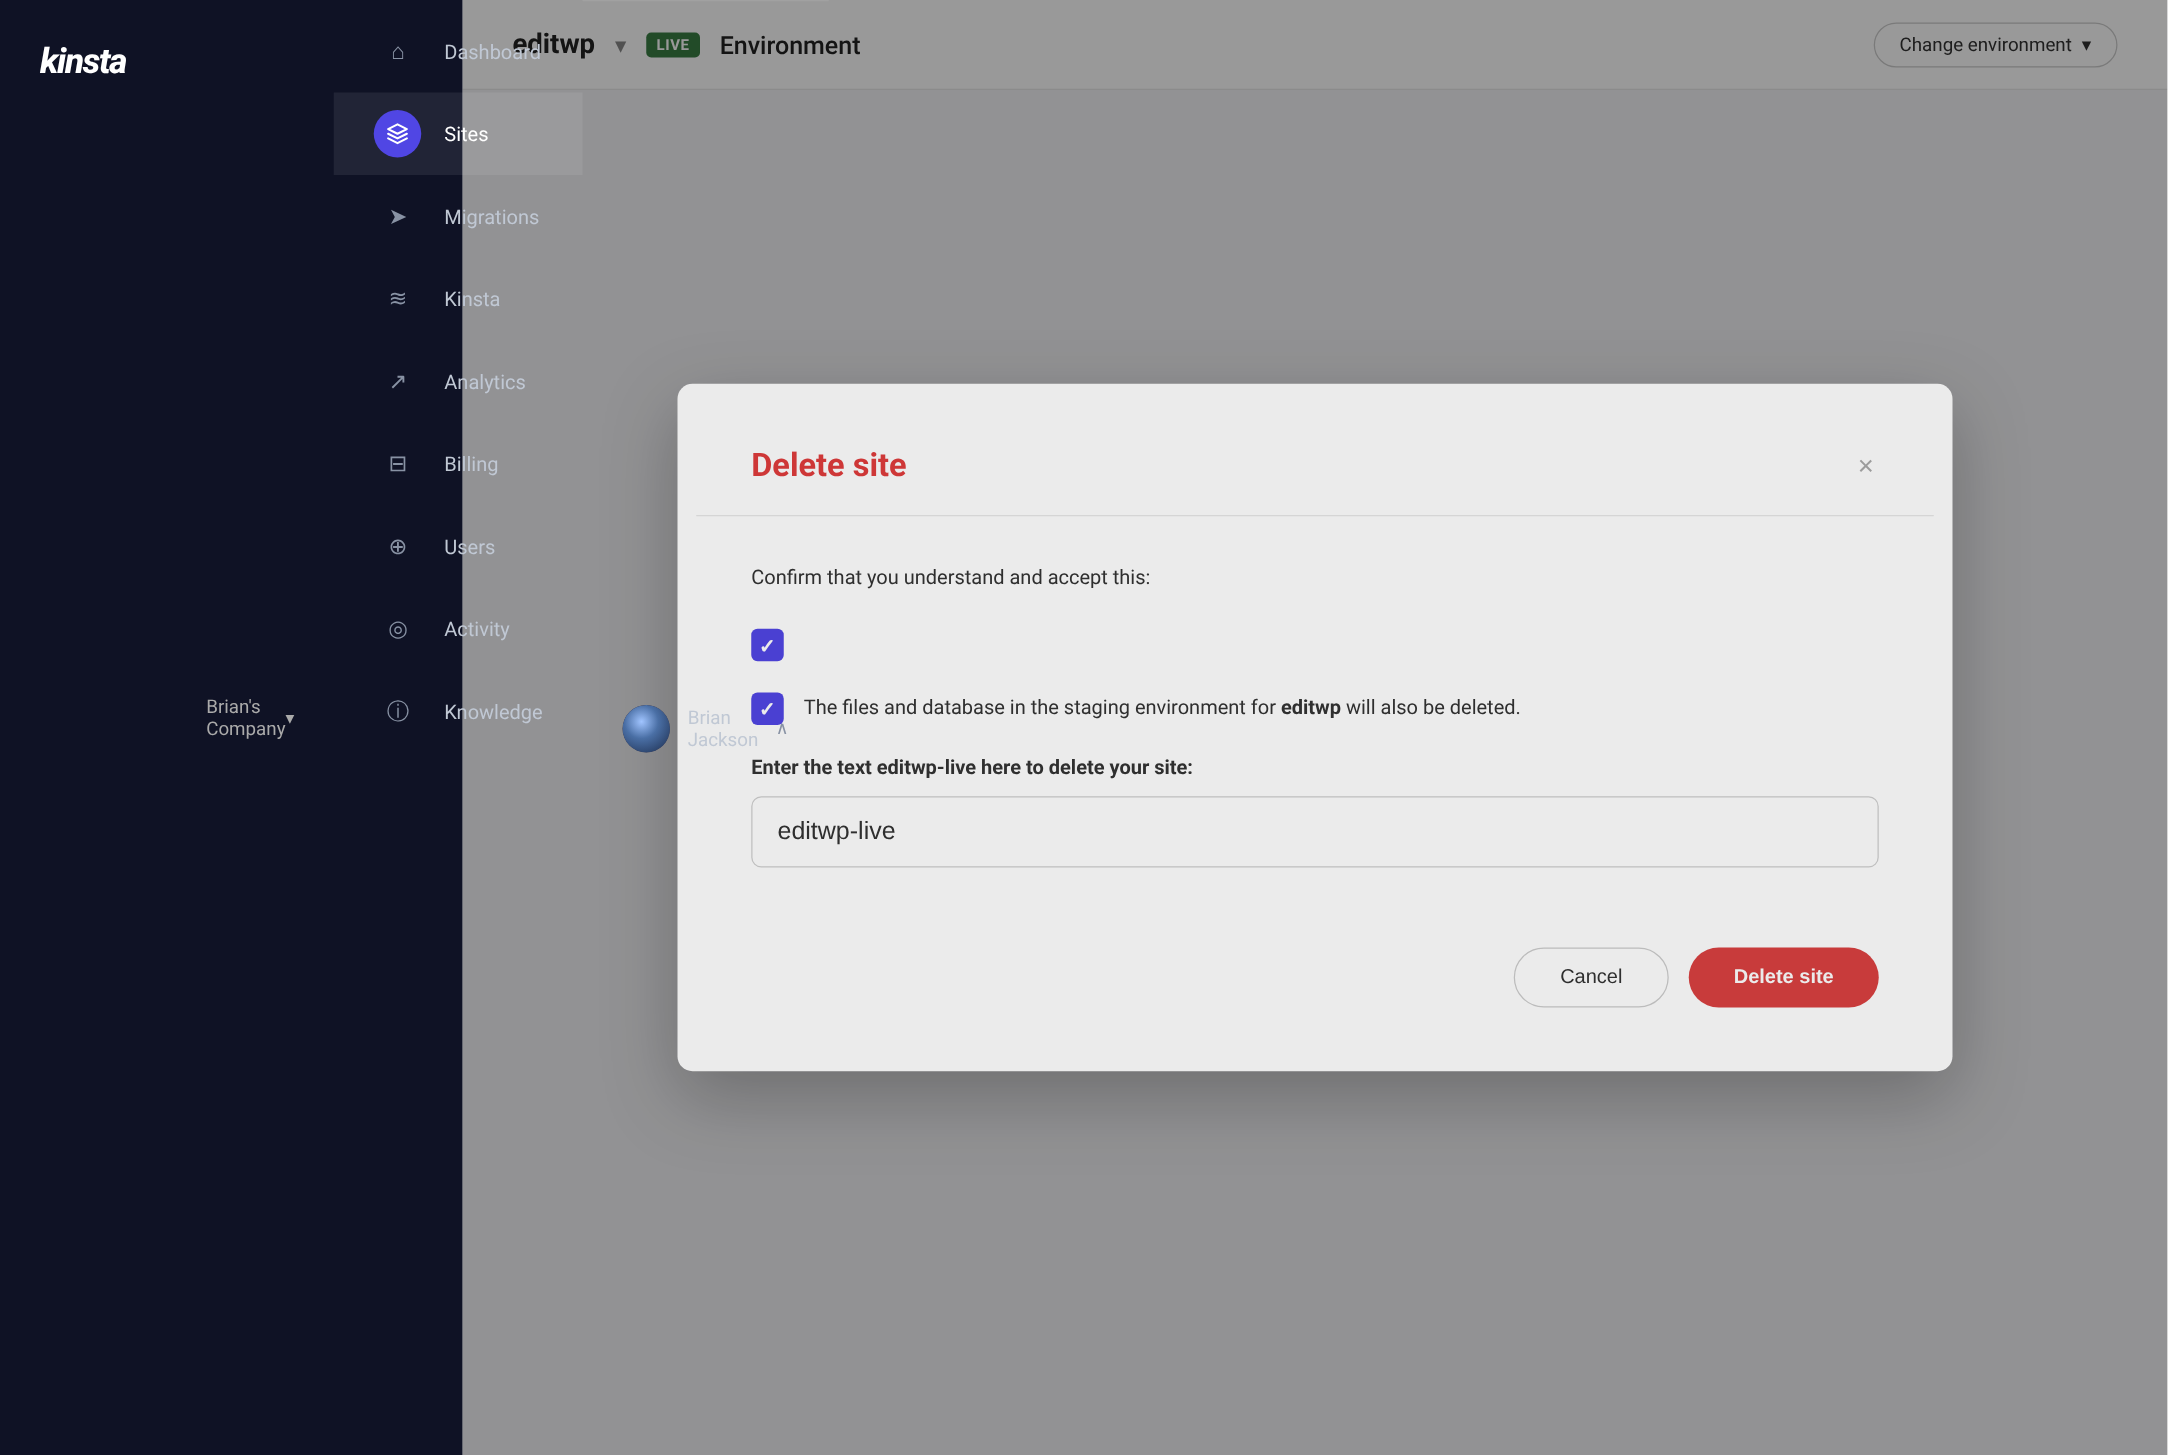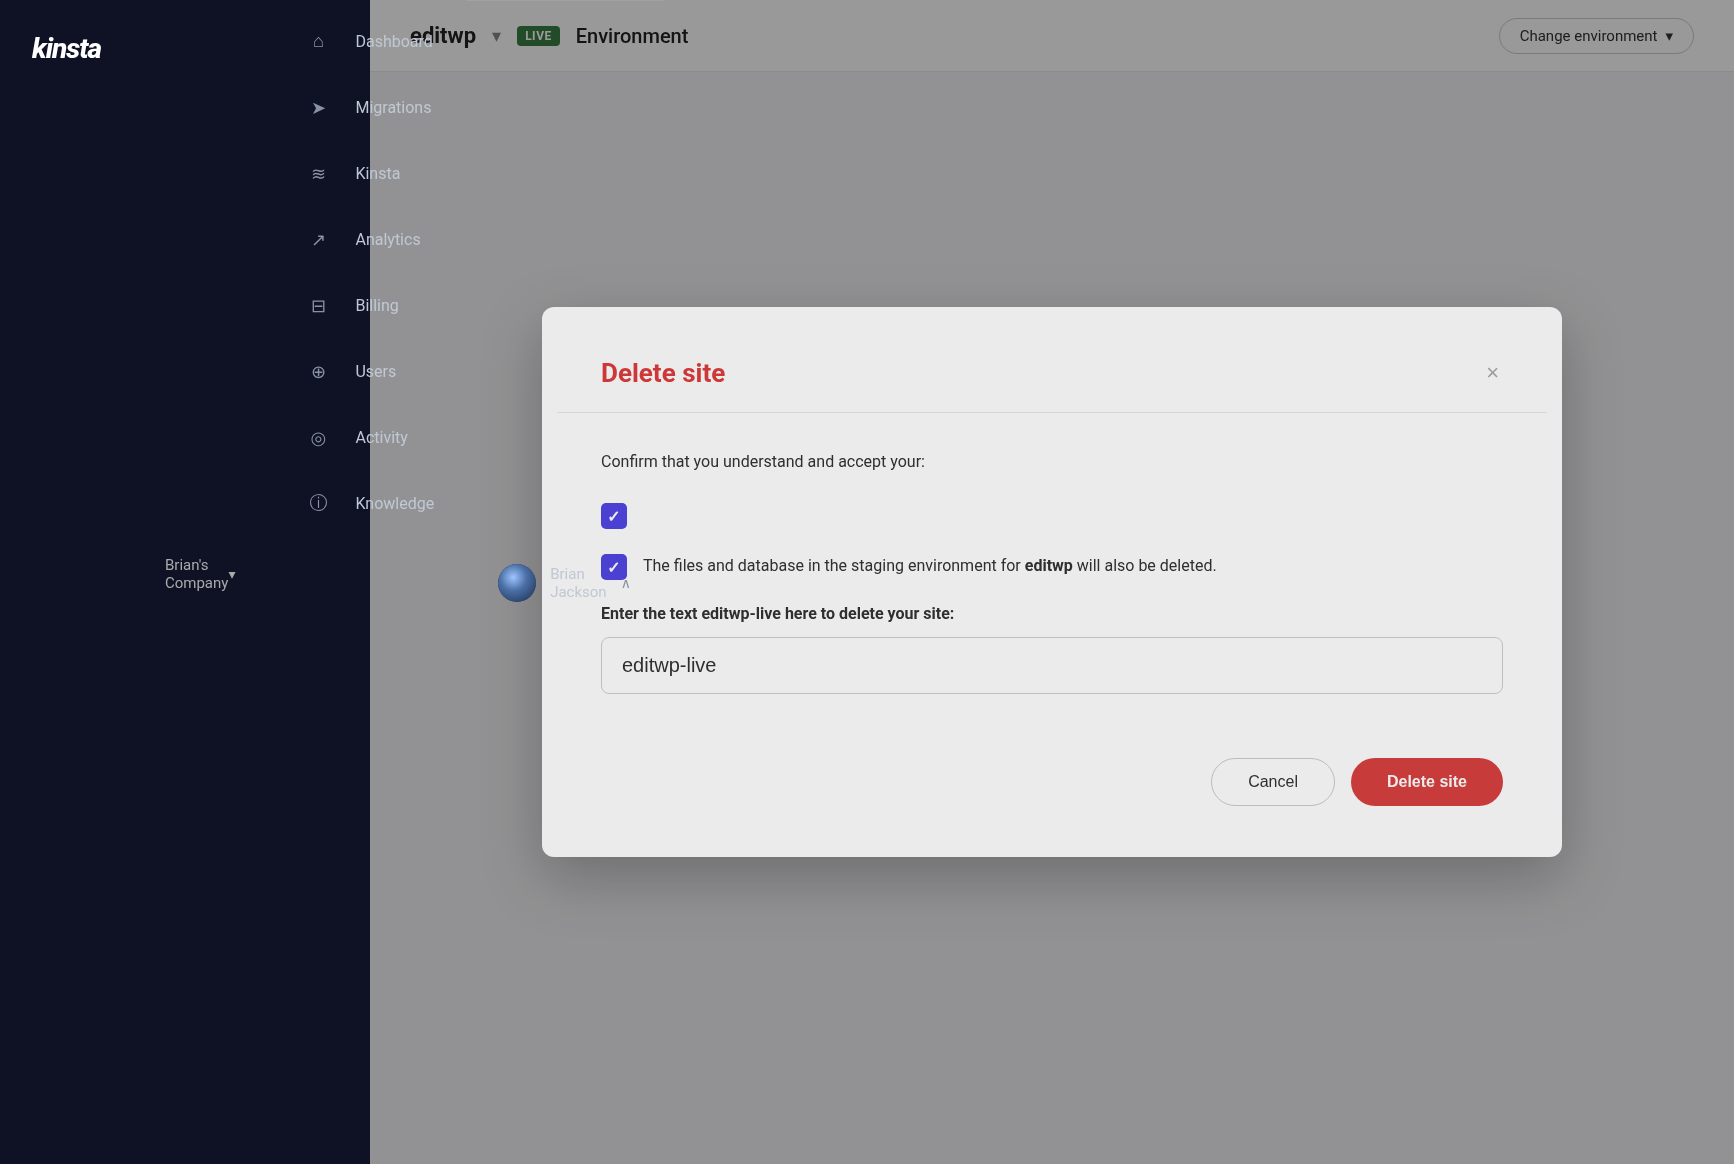--- a/index.html
+++ b/index.html
@@ -295,20 +295,30 @@
   </div>
   <div class="company-selector">
     <span>Brian's Company</span>
     <span class="chevron">▾</span>
   </div>
   <nav class="sidebar-nav">
     <div class="nav-item">
       <div class="nav-icon-wrap">⌂</div>
       <span class="nav-label">Dashboard</span>
     </div>
+    <div class="nav-item active">
+      <div class="nav-icon-wrap">
+        <svg width="18" height="18" viewBox="0 0 24 24" fill="none" stroke="white" stroke-width="2.2" stroke-linecap="round" stroke-linejoin="round">
+          <polygon points="12 2 2 7 12 12 22 7 12 2"></polygon>
+          <polyline points="2 17 12 22 22 17"></polyline>
+          <polyline points="2 12 12 17 22 12"></polyline>
+        </svg>
+      </div>
+      <span class="nav-label">Sites</span>
+    </div>
     <div class="nav-item">
       <div class="nav-icon-wrap">➤</div>
       <span class="nav-label">Migrations</span>
     </div>
     <div class="nav-item">
       <div class="nav-icon-wrap">≋</div>
       <span class="nav-label">Kinsta</span>
     </div>
     <div class="nav-item">
       <div class="nav-icon-wrap">↗</div>
@@ -355,21 +365,21 @@
 
   <div class="modal-overlay">
     <div class="modal">
 
       <div class="modal-header">
         <span class="modal-title">Delete site</span>
         <button class="modal-close">×</button>
       </div>
 
       <div class="modal-body">
-        <p class="modal-confirm-text">Confirm that you understand and accept your:</p>
+        <p class="modal-confirm-text">Confirm that you understand and accept this:</p>
 
         
         <div class="checkbox-row">
           <div class="checkbox-box">
             <span class="checkbox-check">✓</span>
           </div>
         </div>
 
         
         <div class="checkbox-row">

